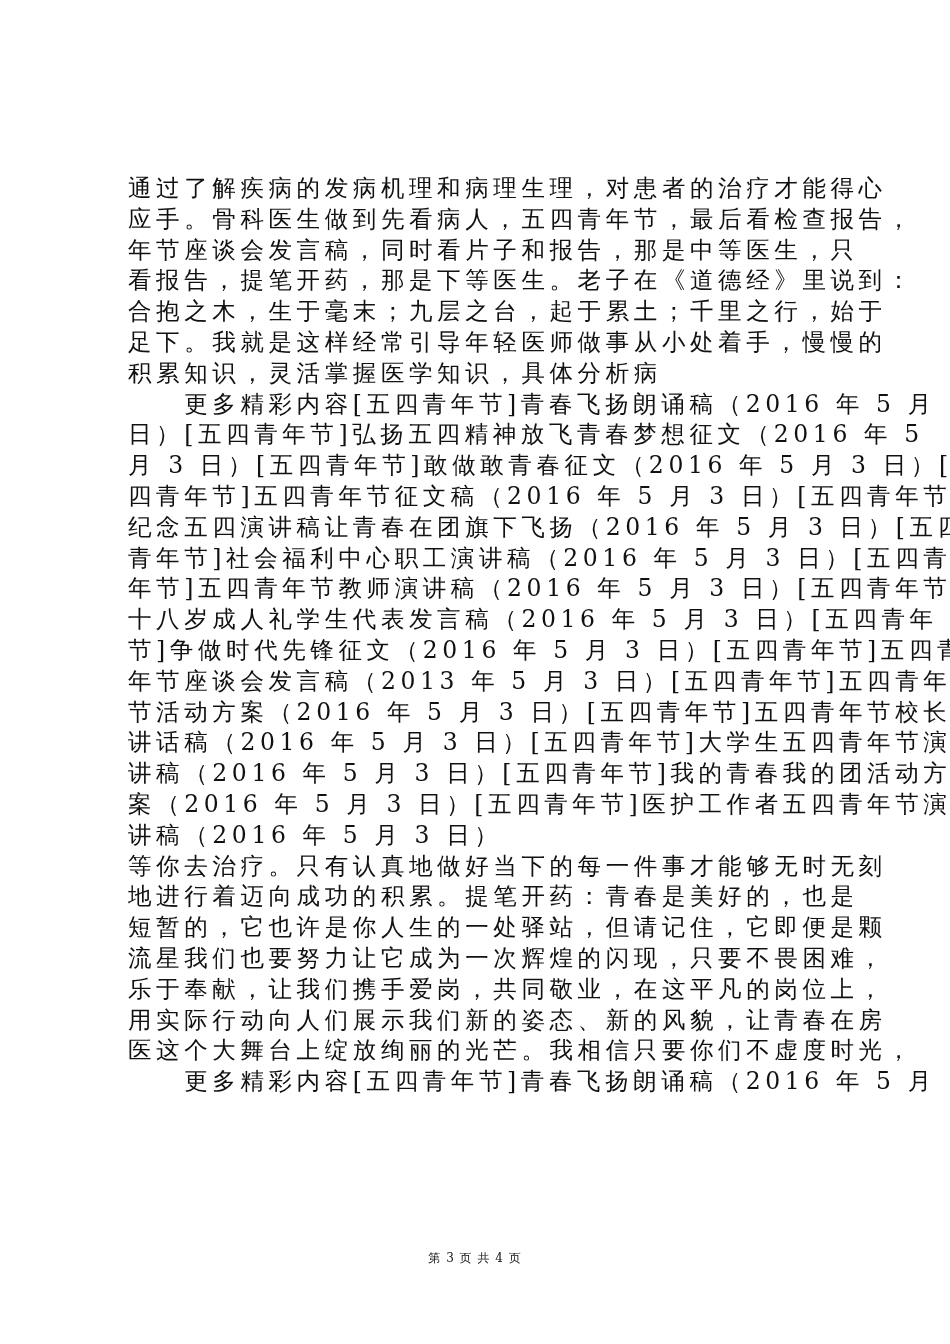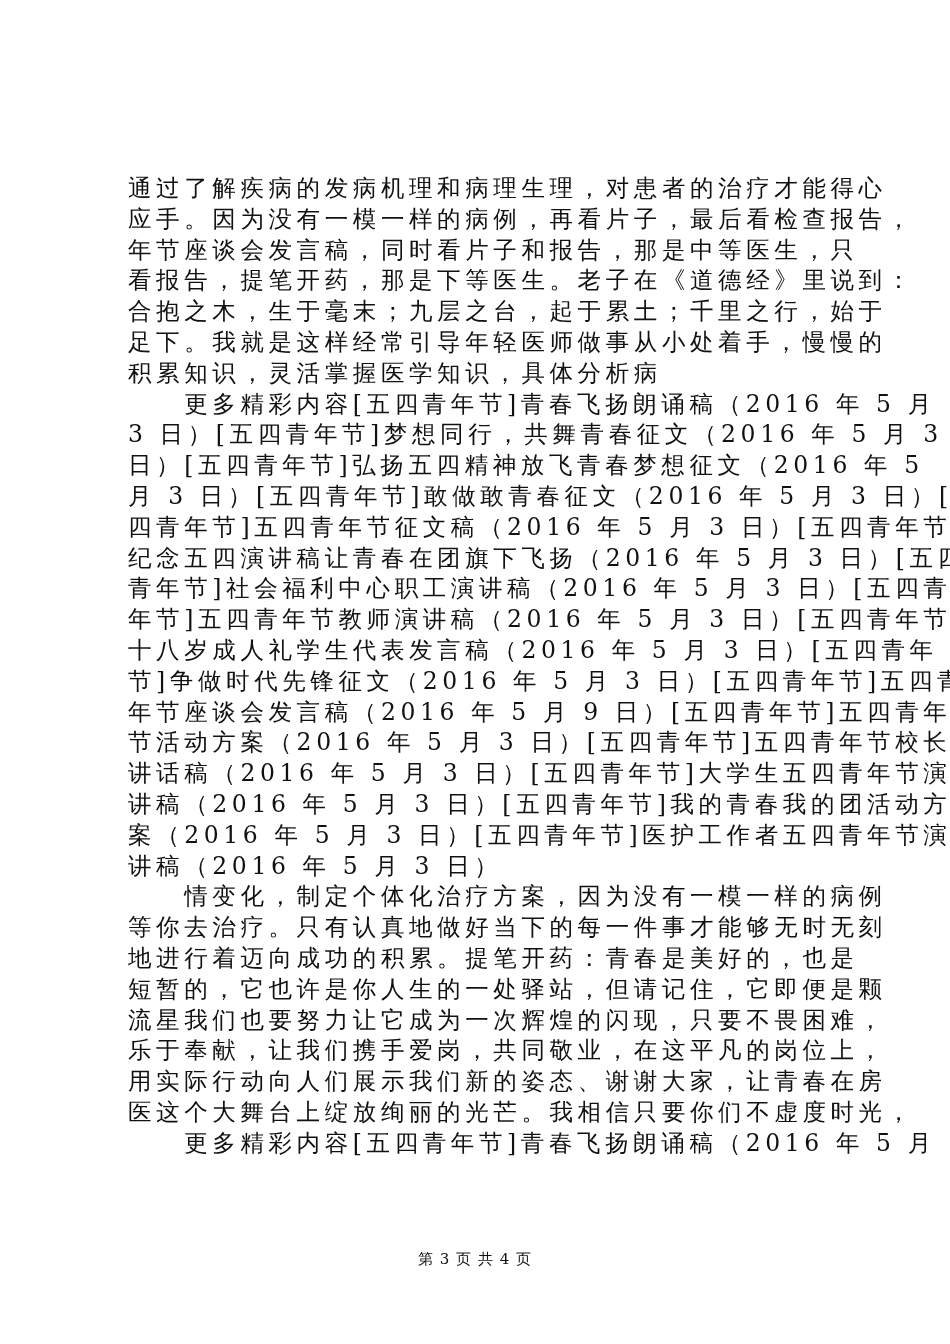--- a/index.html
+++ b/index.html
@@ -3,54 +3,52 @@
 <meta charset="utf-8">
 <style>
   html, body { margin: 0; padding: 0; background: #ffffff; }
   body { width: 950px; height: 1344px; position: relative; overflow: hidden;
          font-family: "DejaVu Serif", "Liberation Serif", serif; color: #111111; }
   .page { position: absolute; left: 0; top: 0; width: 950px; height: 1344px; background: #ffffff; }
   .body-text { position: absolute; left: 128px; top: 173px; width: 710px; }
   .line { height: 30.8px; line-height: 30.8px; font-size: 23.5px; white-space: nowrap;
           letter-spacing: 4.6px; }
   .footer { position: absolute; left: 0; width: 950px; top: 1250px; text-align: center;
-            font-size: 15px; letter-spacing: 1px; color: #111; }
+            font-size: 12px; letter-spacing: 1px; color: #111; }
 </style>
 </head>
 <body>
 
 <div class="page">
   <div class="body-text">
     <div class="line">通过了解疾病的发病机理和病理生理，对患者的治疗才能得心</div>
-    <div class="line">应手。因为没有一模一样的病例，再看片子，最后看检查报告，</div>
+    <div class="line">应手。骨科医生做到先看病人，五四青年节，最后看检查报告，</div>
     <div class="line">年节座谈会发言稿，同时看片子和报告，那是中等医生，只</div>
     <div class="line">看报告，提笔开药，那是下等医生。老子在《道德经》里说到：</div>
     <div class="line">合抱之木，生于毫末；九层之台，起于累土；千里之行，始于</div>
     <div class="line">足下。我就是这样经常引导年轻医师做事从小处着手，慢慢的</div>
     <div class="line">积累知识，灵活掌握医学知识，具体分析病</div>
     <div class="line">　　更多精彩内容[五四青年节]青春飞扬朗诵稿（2016 年 5 月</div>
-    <div class="line">3 日）[五四青年节]梦想同行，共舞青春征文（2016 年 5 月 3</div>
     <div class="line">日）[五四青年节]弘扬五四精神放飞青春梦想征文（2016 年 5</div>
     <div class="line">月 3 日）[五四青年节]敢做敢青春征文（2016 年 5 月 3 日）[五</div>
     <div class="line">四青年节]五四青年节征文稿（2016 年 5 月 3 日）[五四青年节]</div>
     <div class="line">纪念五四演讲稿让青春在团旗下飞扬（2016 年 5 月 3 日）[五四</div>
     <div class="line">青年节]社会福利中心职工演讲稿（2016 年 5 月 3 日）[五四青</div>
     <div class="line">年节]五四青年节教师演讲稿（2016 年 5 月 3 日）[五四青年节]</div>
     <div class="line">十八岁成人礼学生代表发言稿（2016 年 5 月 3 日）[五四青年</div>
     <div class="line">节]争做时代先锋征文（2016 年 5 月 3 日）[五四青年节]五四青</div>
-    <div class="line">年节座谈会发言稿（2016 年 5 月 9 日）[五四青年节]五四青年</div>
+    <div class="line">年节座谈会发言稿（2013 年 5 月 3 日）[五四青年节]五四青年</div>
     <div class="line">节活动方案（2016 年 5 月 3 日）[五四青年节]五四青年节校长</div>
     <div class="line">讲话稿（2016 年 5 月 3 日）[五四青年节]大学生五四青年节演</div>
     <div class="line">讲稿（2016 年 5 月 3 日）[五四青年节]我的青春我的团活动方</div>
     <div class="line">案（2016 年 5 月 3 日）[五四青年节]医护工作者五四青年节演</div>
     <div class="line">讲稿（2016 年 5 月 3 日）</div>
-    <div class="line">　　情变化，制定个体化治疗方案，因为没有一模一样的病例</div>
     <div class="line">等你去治疗。只有认真地做好当下的每一件事才能够无时无刻</div>
     <div class="line">地进行着迈向成功的积累。提笔开药：青春是美好的，也是</div>
     <div class="line">短暂的，它也许是你人生的一处驿站，但请记住，它即便是颗</div>
     <div class="line">流星我们也要努力让它成为一次辉煌的闪现，只要不畏困难，</div>
     <div class="line">乐于奉献，让我们携手爱岗，共同敬业，在这平凡的岗位上，</div>
-    <div class="line">用实际行动向人们展示我们新的姿态、谢谢大家，让青春在房</div>
+    <div class="line">用实际行动向人们展示我们新的姿态、新的风貌，让青春在房</div>
     <div class="line">医这个大舞台上绽放绚丽的光芒。我相信只要你们不虚度时光，</div>
     <div class="line">　　更多精彩内容[五四青年节]青春飞扬朗诵稿（2016 年 5 月</div>
   </div>
   <div class="footer">第 3 页  共 4 页</div>
 </div>
 
 </body></html>

